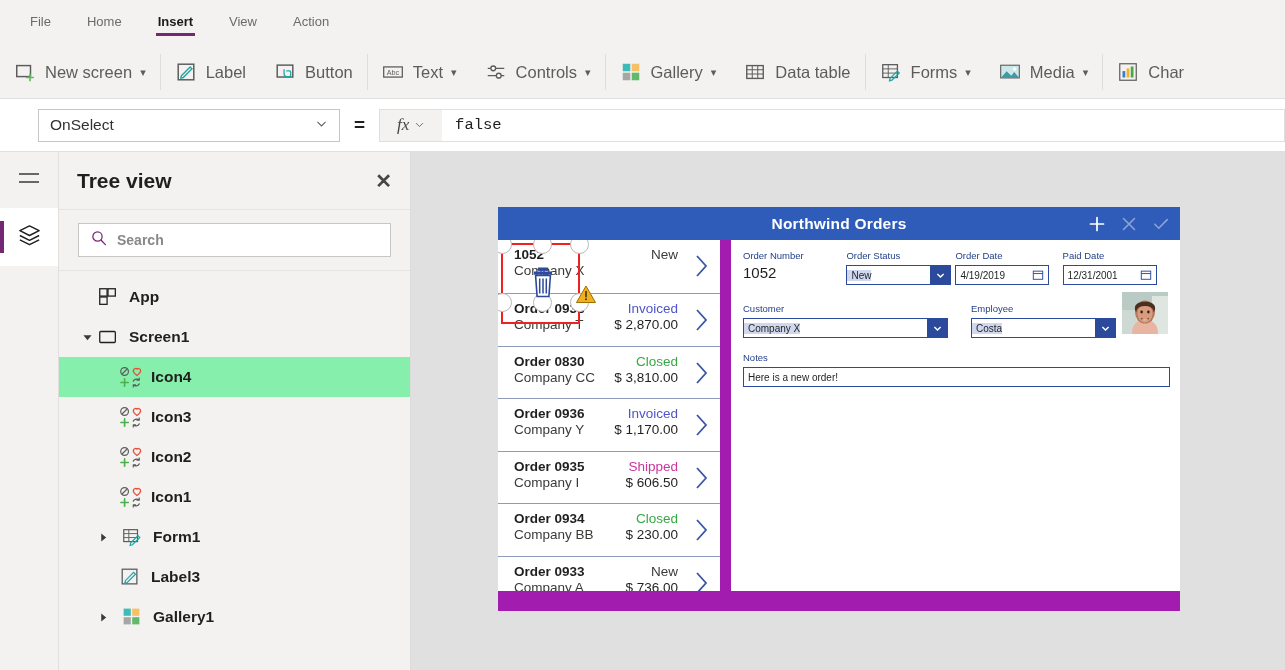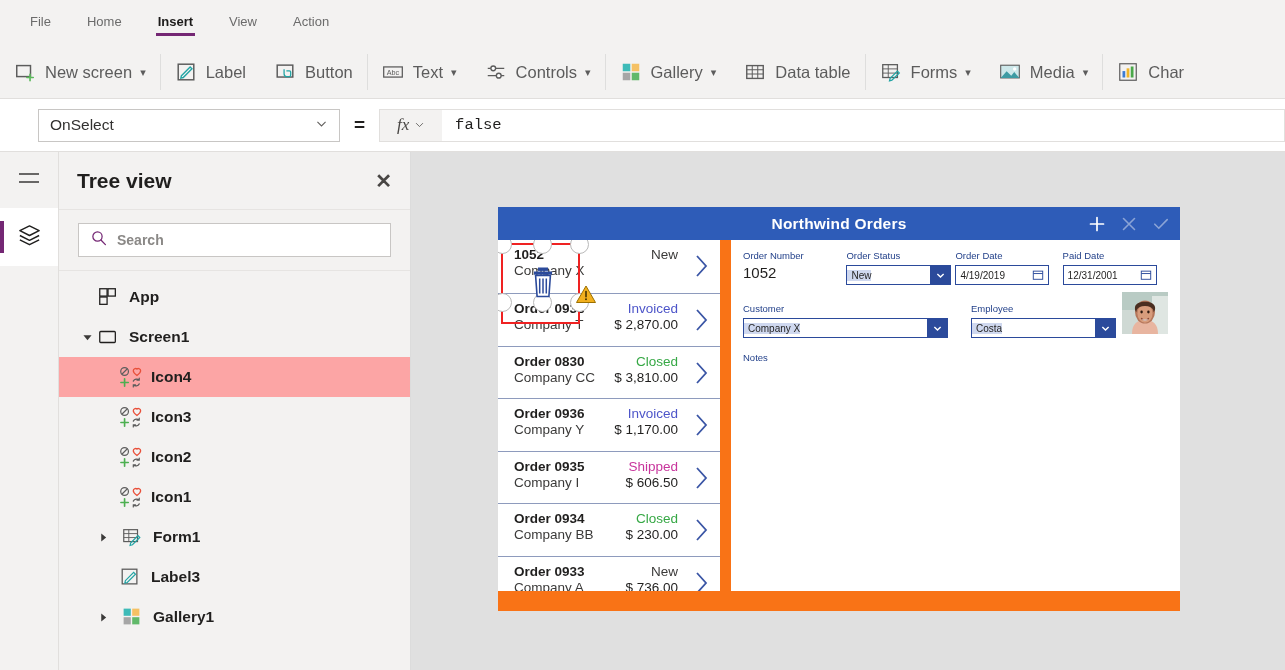--- a/index.html
+++ b/index.html
@@ -104,37 +104,37 @@
     flex: 1; height: 34px; background: #fff; border: 1px solid #c8c6c4;
     display: flex; align-items: center; padding: 0 12px; gap: 10px;
     cursor: text;
   }
   .tv-search .ph { font-size: 14px; color: #8a8886; }
   .tv-list { padding-top: 6px; }
   .tv-row {
     height: 40px; display: flex; align-items: center; cursor: pointer;
     font-size: 15.5px; color: #201f1e; padding-right: 10px;
   }
-  .tv-row.selected { background: #fca5a5; }
+  .tv-row.selected { background: #86efac; }
   .tv-arrow {
     width: 16px; height: 16px; flex: none; display: flex;
     align-items: center; justify-content: center; margin-right: 2px;
   }
   .tv-ico { width: 22px; height: 22px; flex: none; margin-right: 10px; }
   .depth-1 { padding-left: 20px; }
   .depth-2 { padding-left: 60px; }
 
   
   .canvas-area {
     position: absolute; top: 152px; left: 411px; width: 874px; height: 518px;
     background: #e0e0e0; overflow: hidden;
   }
   .phone {
     position: absolute; left: 87px; top: 55px; width: 682px; height: 404px;
-    background: #f97316;
+    background: #a21caf;
   }
 
   
   .app-header {
     position: relative; height: 33px; background: #2e5cb8;
     display: flex; align-items: center; justify-content: center;
   }
   .app-title { color: #fff; font-size: 15.5px; font-weight: bold; letter-spacing: .2px; }
   .hdr-actions {
     position: absolute; right: 9px; top: 0; height: 33px;
@@ -785,20 +785,23 @@
             <path d="M13 15c1-7 19-7 20 0 .6 4-1.4 5-1.4 5s.4-6-8.6-6-8.6 6-8.6 6-1.9-1-1.4-5z" fill="#4a2e20"></path>
             <ellipse cx="19.6" cy="20" rx="1.2" ry="1.4" fill="#2b1810"></ellipse>
             <ellipse cx="26.4" cy="20" rx="1.2" ry="1.4" fill="#2b1810"></ellipse>
             <path d="M19.5 26.5c2 2 5 2 7 0" fill="none" stroke="#8a4a3a" stroke-width="1.4" stroke-linecap="round"></path>
             <path d="M20 27.4h6c-.6 1.5-5.4 1.5-6 0z" fill="#ffffff"></path>
           </svg>
         </div>
 
         <div class="f-field" style="">
           <div class="f-label">Notes</div>
+          <div class="f-input" style="width:427px;margin-top:4px">
+            <span class="txt">Here is a new order!</span>
+          </div>
         </div>
 
       </div>
 
     </div>
   </div>
 
 </div>
 
 </body></html>

